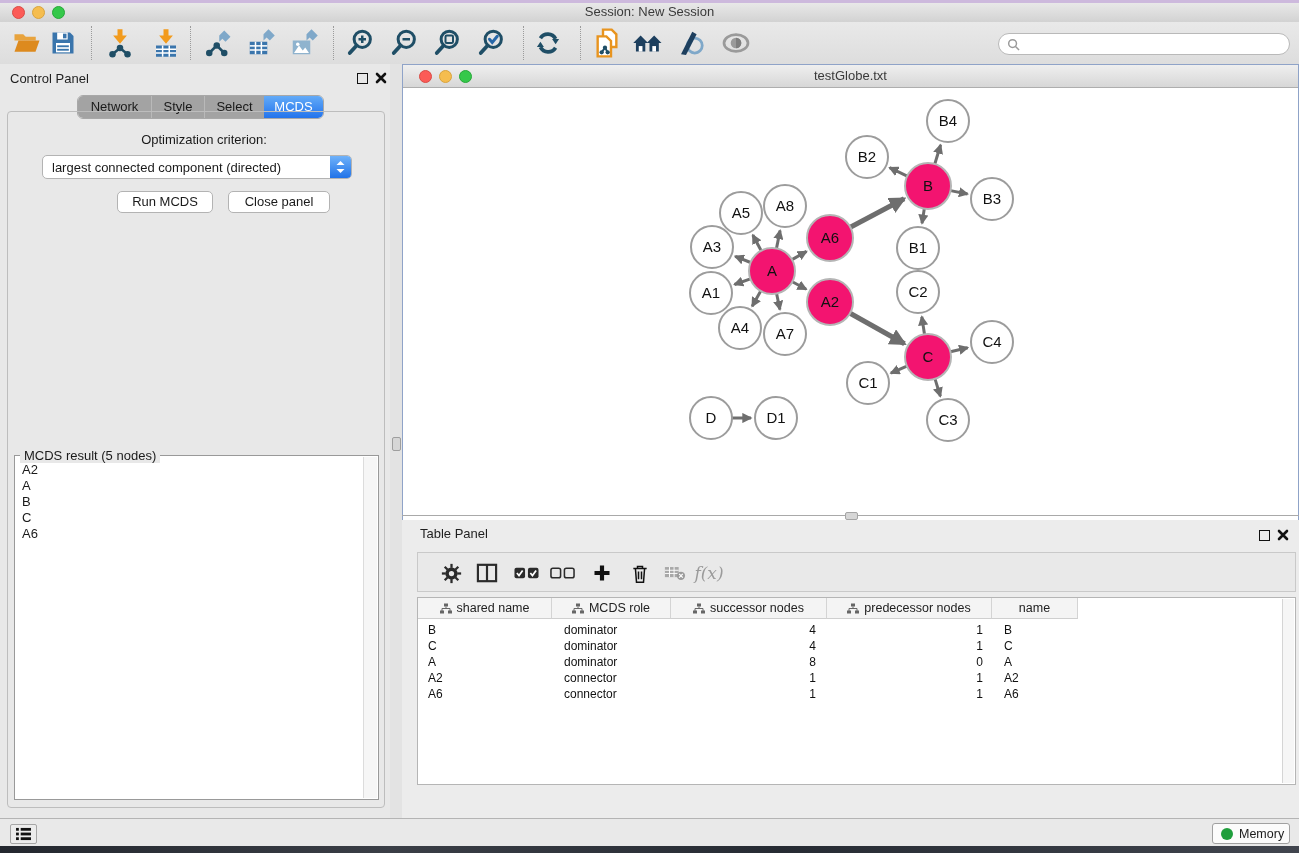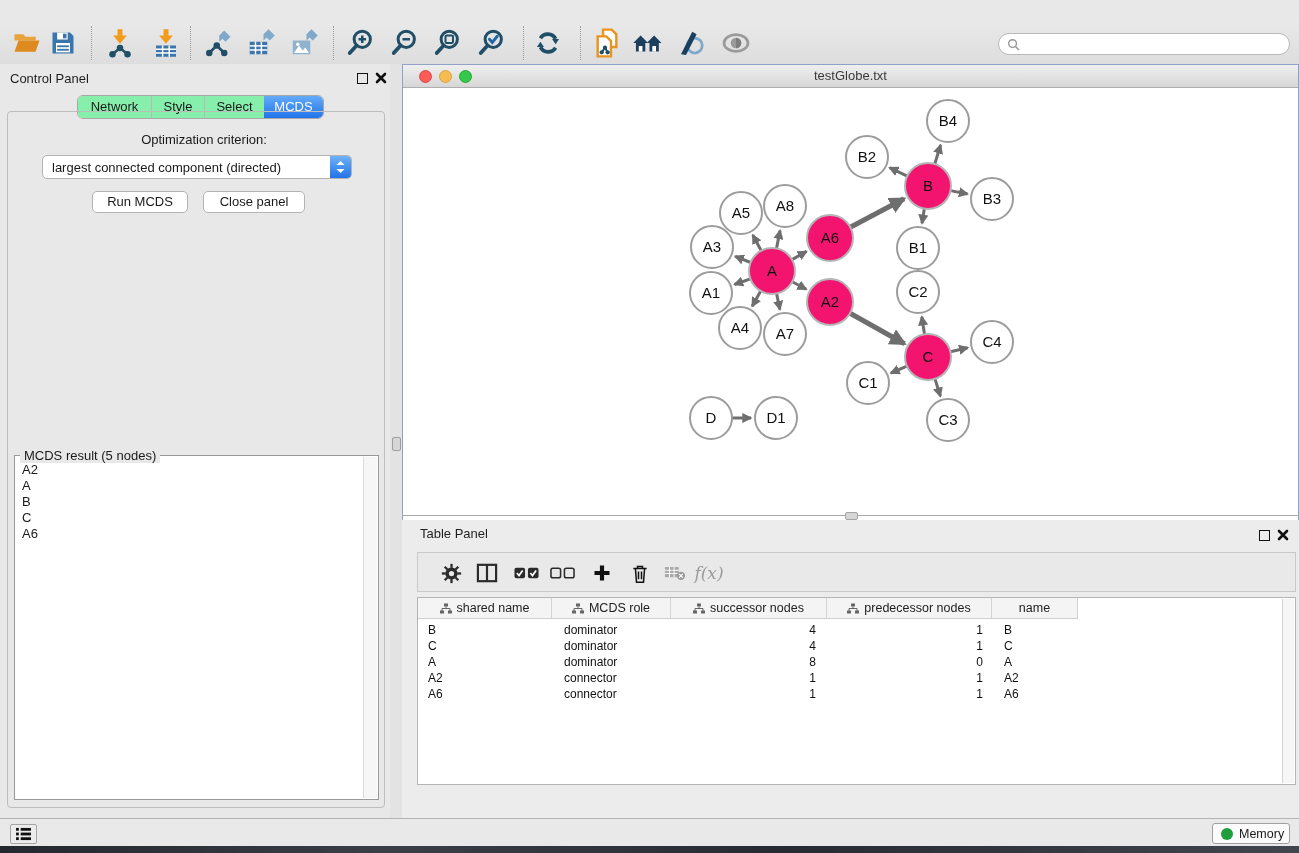--- a/index.html
+++ b/index.html
@@ -21,32 +21,32 @@
   .tbtn{position:absolute;top:3px;width:36px;height:36px;display:flex;align-items:center;justify-content:center;}
   .tsep{position:absolute;top:4px;height:34px;border-left:1px dotted #9b9b9b;}
   .search{position:absolute;left:998px;top:11px;width:292px;height:22px;background:#fff;
     border:1px solid #b9b9b9;border-radius:11px;display:flex;align-items:center;padding-left:8px;box-sizing:border-box;}
   .search input{border:none;outline:none;font-size:13px;width:250px;background:transparent;font-family:"Liberation Sans",sans-serif;}
   
   .control-panel{position:absolute;left:0;top:64px;width:390px;height:754px;background:#e8e8e8;}
   .panel-title{position:absolute;left:10px;top:7px;font-size:13px;color:#1f1f1f;}
   .float-btn{position:absolute;width:11px;height:11px;border:1.6px solid #111;box-sizing:border-box;background:transparent;}
   .seg-tabs{position:absolute;display:flex;border:1px solid #a8a8a8;border-radius:6px;overflow:hidden;background:#fff;}
-  .seg{height:22px;line-height:22px;text-align:center;font-size:13px;color:#1a1a1a;background:#86efac;border-left:1px solid #b9b9b9;box-sizing:border-box;}
+  .seg{height:22px;line-height:22px;text-align:center;font-size:13px;color:#1a1a1a;background:#a3a3a3;border-left:1px solid #b9b9b9;box-sizing:border-box;}
   .seg:first-child{border-left:none;}
   .seg.active{background:linear-gradient(#63abf8,#2374ec);color:#fff;border-left:none;}
   .cp-body{position:absolute;left:7px;top:47px;width:376px;height:695px;border:1px solid #bdbdbd;border-radius:4px;}
   .opt-label{position:absolute;left:0;top:68px;width:390px;text-align:center;font-size:13px;padding-left:9px;}
   .select{position:absolute;left:42px;top:91px;width:310px;height:24px;background:#fff;border:1px solid #b3b3b3;
     border-radius:5px;box-sizing:border-box;display:flex;align-items:center;}
   .select .val{font-size:13px;padding-left:9px;flex:1;}
   .stepper{width:21px;height:22px;border-radius:0 4px 4px 0;background:linear-gradient(#6fb2fa,#2173e8);
     display:flex;flex-direction:column;align-items:center;justify-content:center;gap:2px;}
   .pbtn{position:absolute;height:22px;background:#fff;border:1px solid #b3b3b3;border-radius:5px;
-    font-size:13px;text-align:center;line-height:20px;box-sizing:border-box;}
+    font-size:13px;text-align:center;line-height:20px;box-sizing:border-box;margin-left:25px;}
   .mcds-box{position:absolute;left:14px;top:391px;width:365px;height:345px;border:1px solid #999;background:#fff;box-sizing:border-box;}
   .mcds-legend{position:absolute;left:5px;top:-8px;background:#e8e8e8;padding:0 4px;font-size:13px;}
   .mcds-list{position:absolute;left:0;top:6px;width:348px;bottom:2px;overflow:hidden;}
   .mcds-item{font-size:13px;padding:1px 0 1px 7px;line-height:14px;}
   .mcds-scroll{position:absolute;right:1px;top:1px;width:13px;bottom:1px;background:#f6f6f6;border-left:1px solid #dcdcdc;}
   
   .v-splitter{position:absolute;left:390px;top:64px;width:12px;height:754px;background:#e3e3e3;}
   .v-handle{position:absolute;left:2px;top:373px;width:9px;height:14px;background:#d6d6d6;border:1px solid #9e9e9e;border-radius:2px;box-sizing:border-box;}
   .h-line{position:absolute;left:402px;top:515px;width:897px;height:1px;background:#a9a9a9;}
   .h-handle{position:absolute;left:845px;top:512px;width:13px;height:8px;background:#d6d6d6;border:1px solid #a5a5a5;border-radius:2px;box-sizing:border-box;}
@@ -83,20 +83,27 @@
     border-radius:3px;display:flex;align-items:center;gap:6px;padding-left:8px;box-sizing:border-box;font-size:12.5px;}
   .mem-dot{width:12px;height:12px;border-radius:50%;background:#1f9e3c;}
   .desktop-strip{position:absolute;left:0;top:846px;width:1299px;height:7px;
     background:linear-gradient(90deg,#23272e,#3a3e46 30%,#262b33 60%,#41454e);}
 </style>
 </head>
 <body>
 
 <div class="screen">
 
+  <div class="mac-titlebar">
+    <div class="lav"></div>
+    <div class="tl r" style="left:12px"></div>
+    <div class="tl y" style="left:32px"></div>
+    <div class="tl g" style="left:52px"></div>
+    <div class="win-title">Session: New Session</div>
+  </div>
 
   <div class="toolbar">
     <div class="tbtn" style="left:9px">
       <svg width="30" height="30" viewBox="0 0 24 24">
           <path d="M2 5h7l2 2h8v3H2z" fill="#E8A33D"></path>
           <path d="M2 19l3.2-9H22l-3.2 9z" fill="#DD8A1E"></path>
         </svg>
     </div>
     <div class="tbtn" style="left:45px">
       <svg width="28" height="28" viewBox="0 0 24 24">

